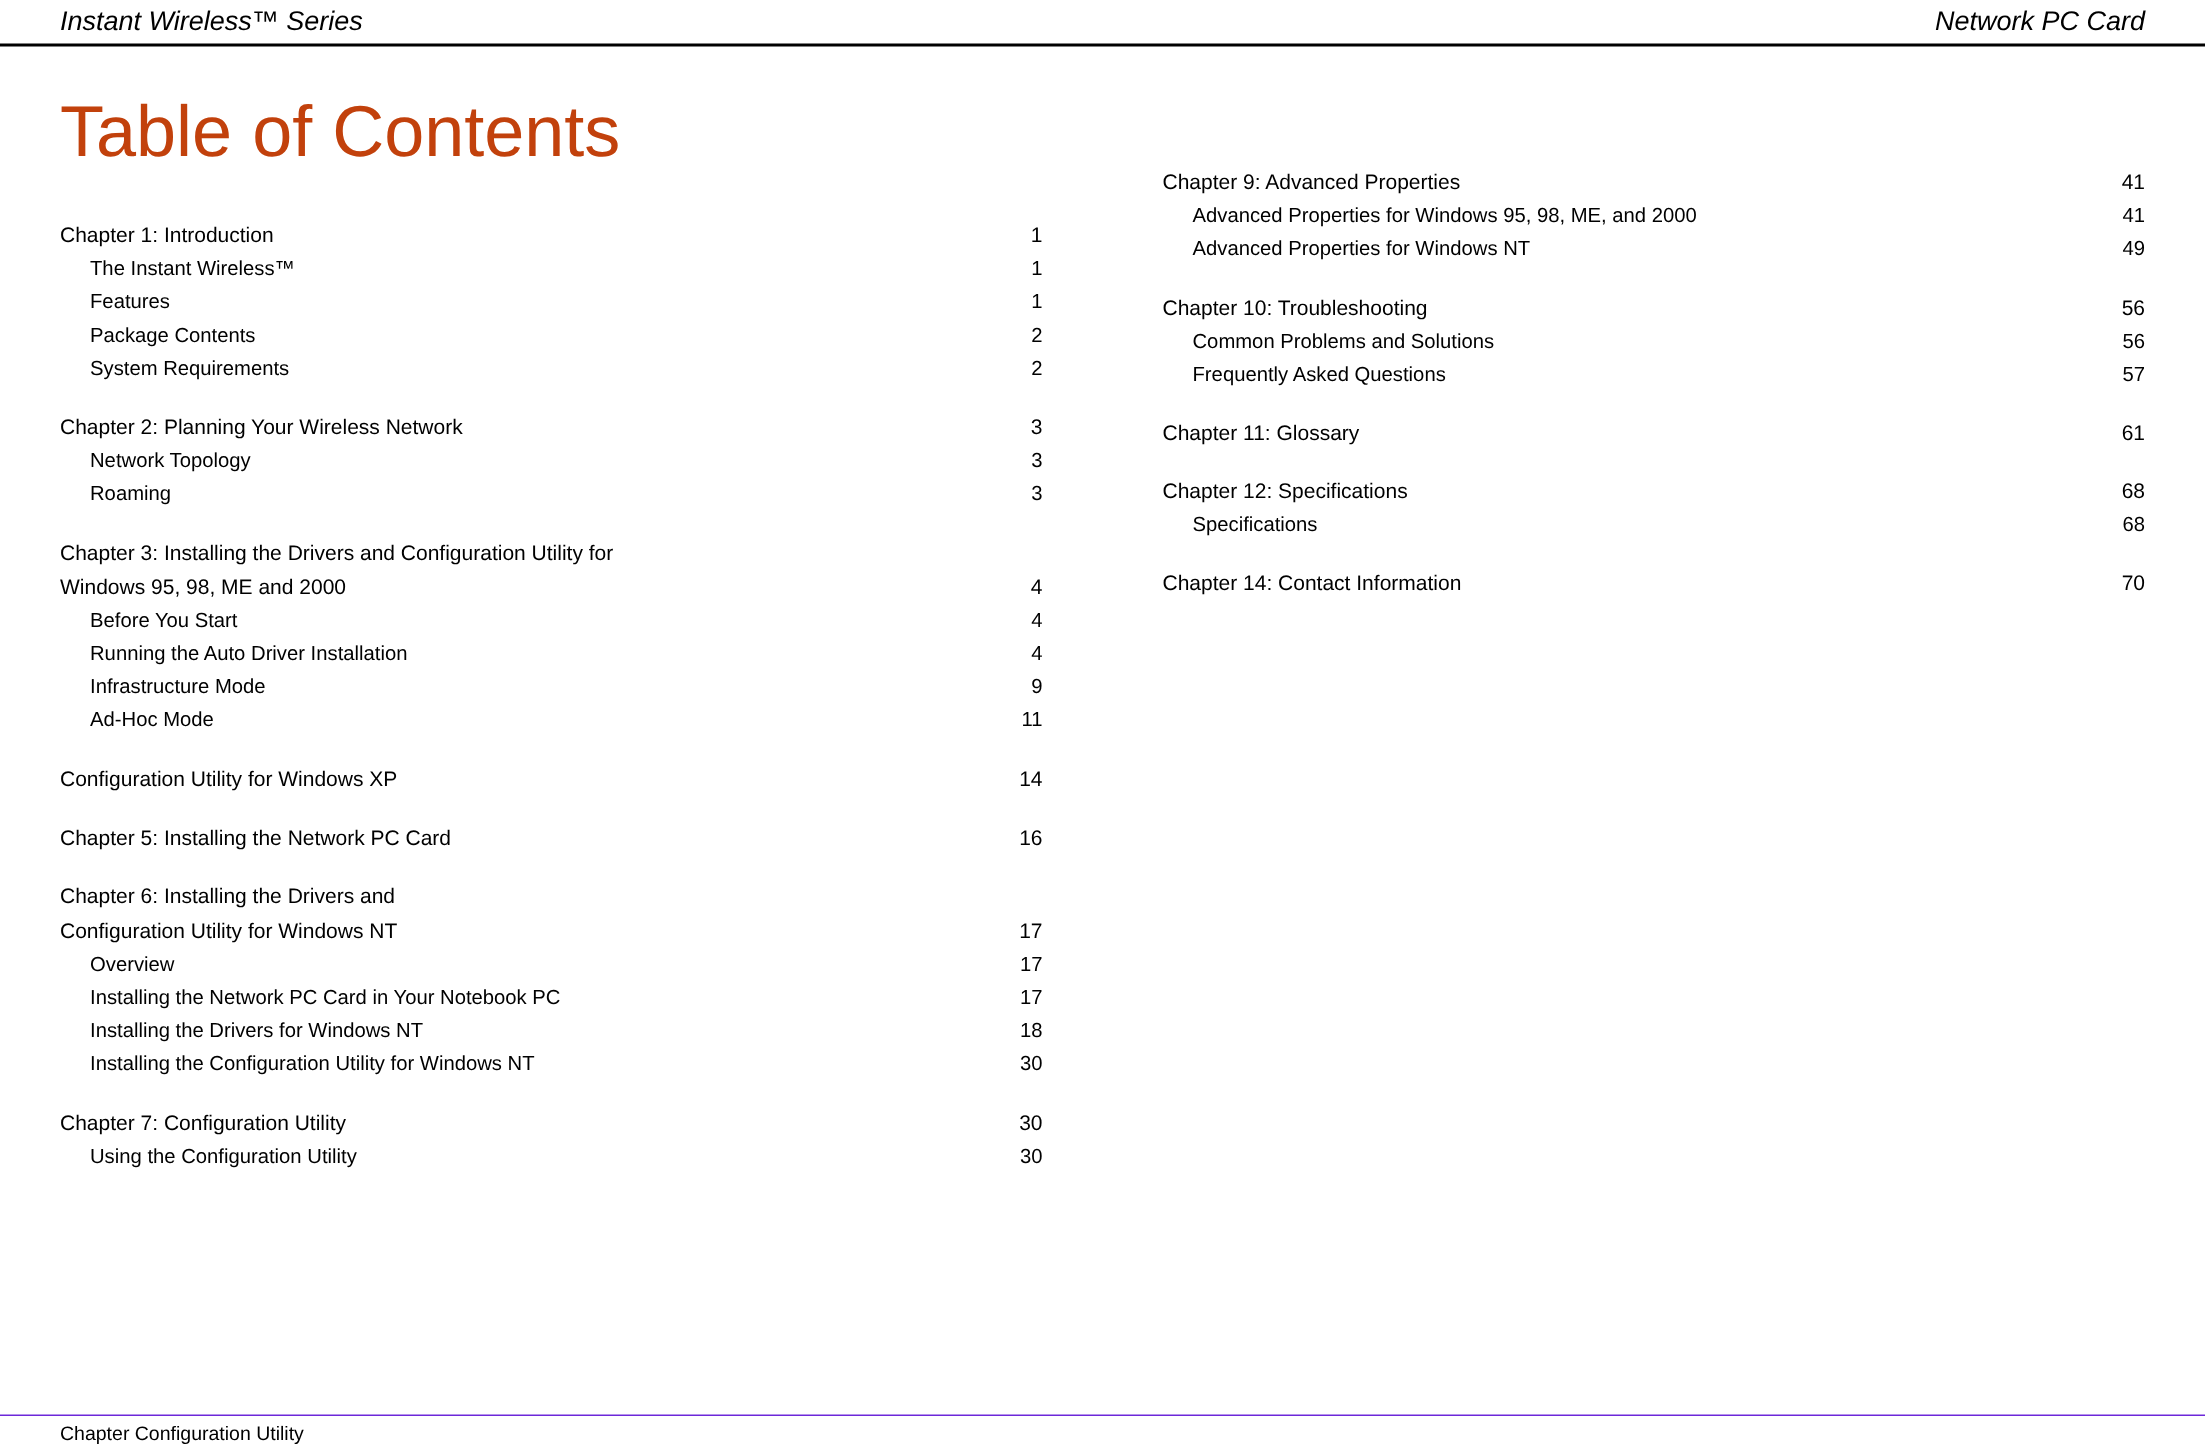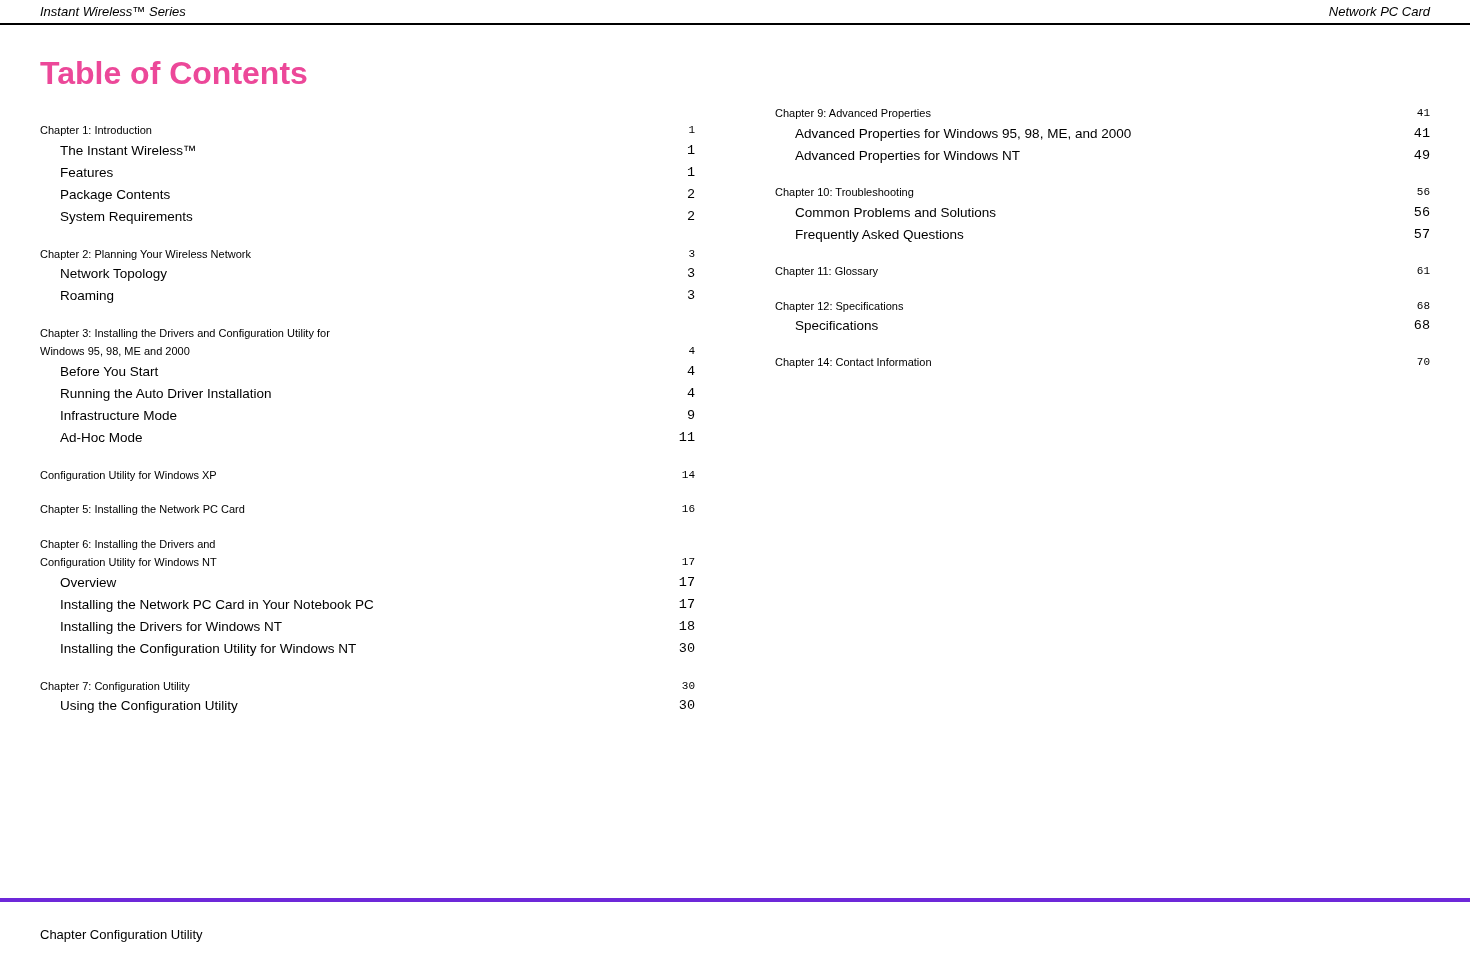--- a/index.html
+++ b/index.html
@@ -10,21 +10,21 @@
       width: 1470px;
       min-height: 967px;
       position: relative;
     }
 
     .header-bar {
       display: flex;
       justify-content: space-between;
       border-bottom: 2px solid #000;
       padding: 4px 40px 4px 40px;
-      font-size: 13px;
+      font-size: 18px;
       font-style: italic;
     }
 
     .main-content {
       display: flex;
       padding: 0 40px;
     }
 
     .left-column {
       width: 50%;
@@ -33,36 +33,36 @@
     }
 
     .right-column {
       width: 50%;
       padding-left: 40px;
       padding-top: 80px;
       border-left: none;
     }
 
     .title {
-      font-size: 32px;
-      font-weight: 700;
+      font-size: 48px;
+      font-weight: 400;
       font-family: Arial Black, Arial, sans-serif;
-      color: #ec4899;
+      color: #c2410c;
       margin-bottom: 30px;
       margin-top: 10px;
     }
 
     .toc-section {
       margin-bottom: 18px;
     }
 
     .toc-chapter {
       display: flex;
       justify-content: space-between;
-      font-size: 11px;
+      font-size: 14px;
       font-weight: normal;
       margin-bottom: 2px;
       line-height: 1.5;
     }
 
     .toc-chapter.chapter-heading {
       font-weight: normal;
     }
 
     .toc-sub {
@@ -75,31 +75,30 @@
     }
 
     .toc-label {
       flex: 1;
     }
 
     .toc-page {
       min-width: 30px;
       text-align: right;
       padding-left: 10px;
-      font-family: Liberation Mono, monospace;
     }
 
     .footer-bar {
       position: absolute;
       bottom: 0;
       left: 0;
       right: 0;
-      padding: 25px 40px;
+      padding: 4px 40px;
       font-size: 13px;
-      border-top: 4px solid #6d28d9;
+      border-top: 1px solid #6d28d9;
     }
   </style>
 </head>
 <body>
 
 <div class="header-bar">
   <span>Instant Wireless™  Series</span>
   <span>Network PC Card</span>
 </div>
 

